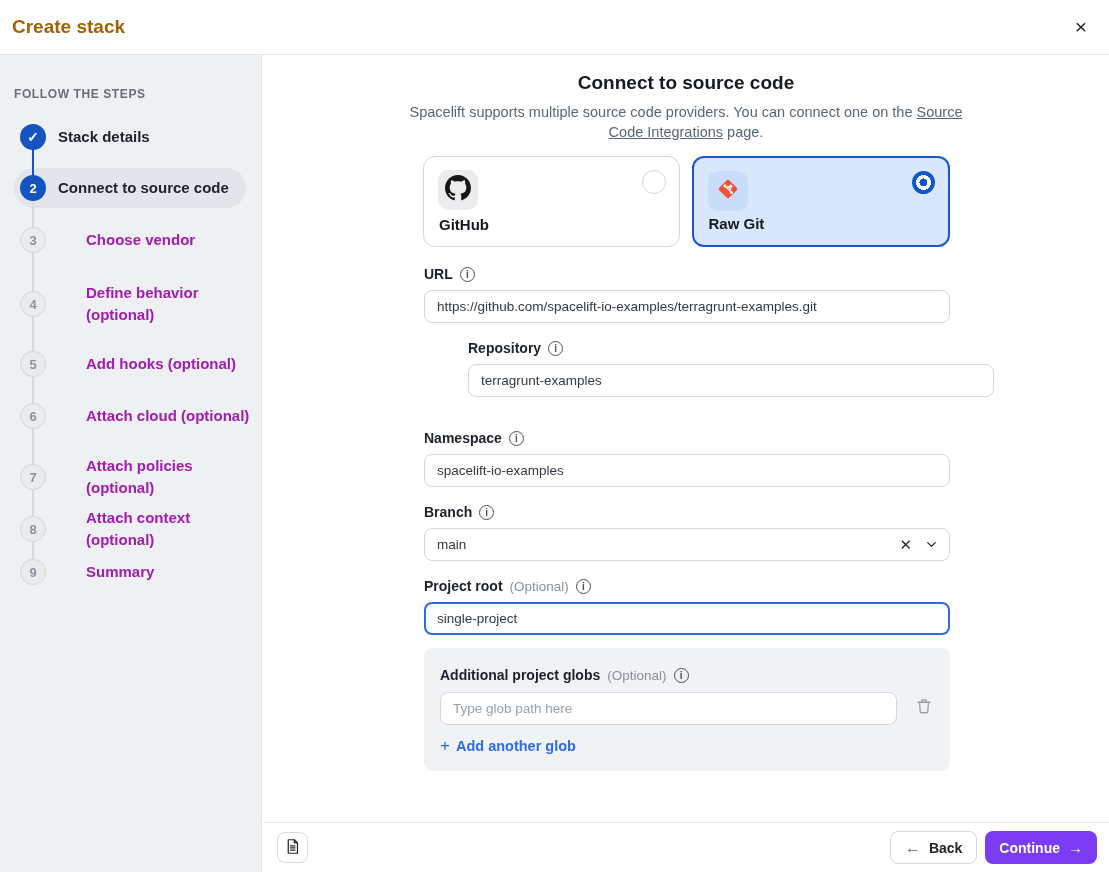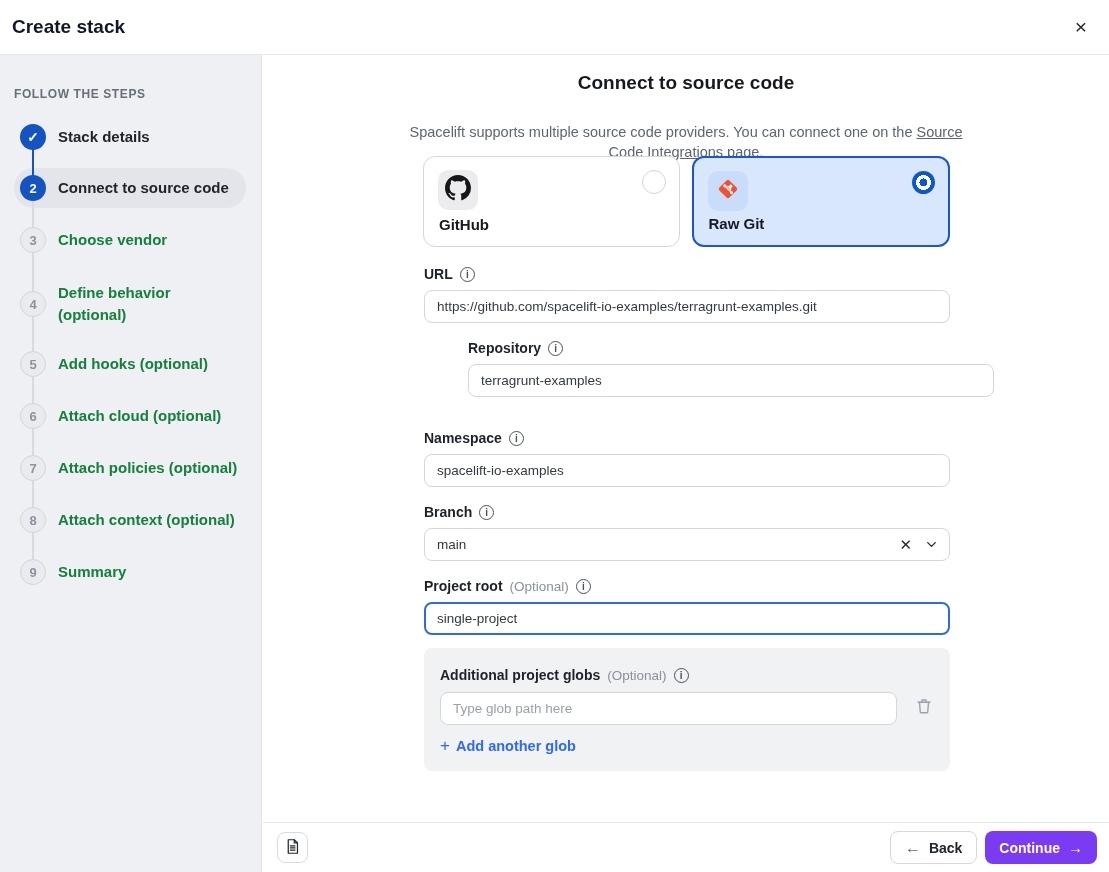--- a/index.html
+++ b/index.html
@@ -3,41 +3,41 @@
 <meta charset="utf-8">
 <style>
   * { margin:0; padding:0; box-sizing:border-box; }
   html,body { width:1109px; height:872px; }
   body {
     position:relative; overflow:hidden; background:#fff;
     font-family:"Liberation Sans", sans-serif; color:#20242c;
   }
   
   .header { position:absolute; top:0; left:0; width:1109px; height:55px; background:#fff; border-bottom:1px solid #e6e7ea; z-index:5; }
-  .header-title { position:absolute; left:12px; top:16px; font-size:19px; font-weight:700; color:#0f172a; }
+  .header-title { position:absolute; left:12px; top:16px; font-size:19px; font-weight:700; color:#a16207; }
   .close-btn { position:absolute; right:14px; top:13px; width:28px; height:28px; display:flex; align-items:center; justify-content:center; font-size:21px; color:#1d212a; cursor:pointer; background:none; border:none; }
   
   .sidebar { position:absolute; top:55px; left:0; width:262px; bottom:0; background:#eff0f3; border-right:1px solid #e3e4e8; }
   .sidebar-heading { position:absolute; top:32px; left:14px; font-size:12px; font-weight:600; letter-spacing:.6px; color:#677078; }
   .step-pill { position:absolute; top:113px; left:14px; width:232px; height:40px; background:#e3e5ea; border-radius:20px; z-index:1; }
   .line { position:absolute; left:32px; width:2px; z-index:2; }
   .line-gray { top:83px; height:435px; background:#d8dade; }
   .line-blue { top:83px; height:50px; background:#1553c0; }
   .step { position:absolute; left:20px; display:flex; align-items:center; gap:12px; z-index:3; cursor:pointer; }
   .step-circle { width:26px; height:26px; border-radius:50%; display:flex; align-items:center; justify-content:center; font-size:13px; font-weight:700; flex-shrink:0; }
   .step--done .step-circle, .step--active .step-circle { background:#1553c0; color:#fff; }
   .step--next .step-circle { background:#eaebee; border:1px solid #d3d5db; color:#8c93a0; }
   .step-label { font-size:15px; font-weight:700; max-width:180px; line-height:22px; }
   .step--done .step-label, .step--active .step-label { color:#20242c; }
-  .step--next .step-label { color:#15803d; }
+  .step--next .step-label { color:#a21caf;margin-left:28px; }
   .check-glyph { font-size:14px; font-weight:700; }
   
   .main-title { position:absolute; top:72px; left:263px; width:846px; text-align:center; font-size:19px; font-weight:700; color:#16191f; }
   .main-sub { position:absolute; top:102px; left:263px; width:846px; text-align:center; font-size:14.5px; line-height:20px; color:#5c6672; }
-  .main-sub .sub-inner { display:inline-block; max-width:580px;margin-top:20px; }
+  .main-sub .sub-inner { display:inline-block; max-width:580px; }
   .src-link { color:#5c6672; text-decoration:underline; cursor:pointer; }
   
   .cards { position:absolute; top:156px; left:423px; width:527px; height:91px; display:flex; gap:12px; }
   .card { position:relative; flex:1; border-radius:12px; cursor:pointer; }
   .card--plain { background:#fff; border:1px solid #d5d7dd; }
   .card--selected { background:#d9e7fc; border:2px solid #1a56cf; }
   .card-icon-box { position:absolute; top:13px; left:14px; width:40px; height:40px; border-radius:10px; display:flex; align-items:center; justify-content:center; }
   .card--plain .card-icon-box { background:#ececef; }
   .card--selected .card-icon-box { background:#c9dcf9; }
   .card-label { position:absolute; left:15px; bottom:13px; font-size:15px; font-weight:700; color:#16191f; }

